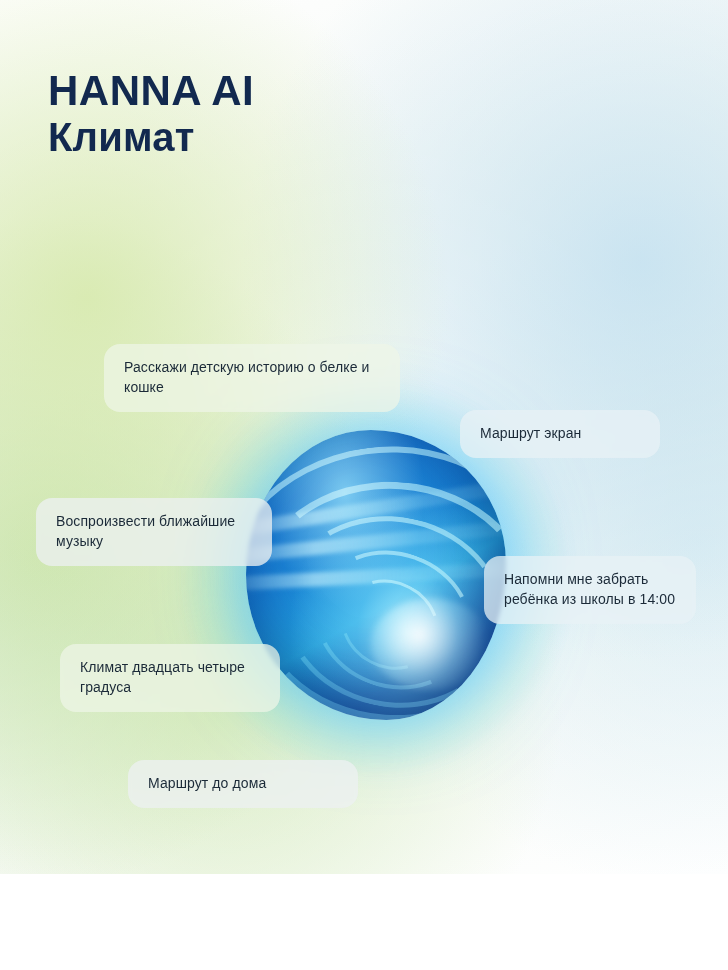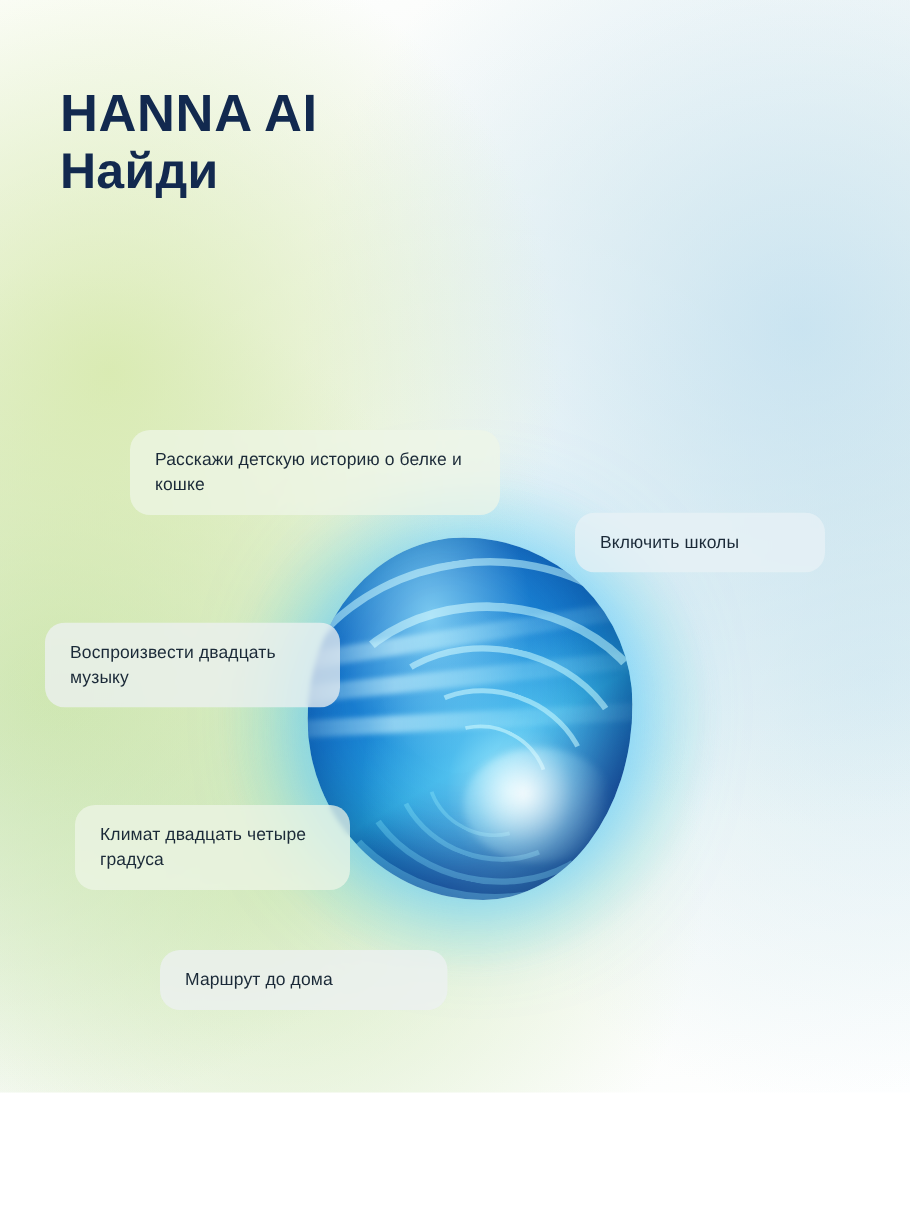--- a/index.html
+++ b/index.html
@@ -142,38 +142,39 @@
   #chip-5 { left: 128px; top: 760px;  width: 230px; }
   #chip-6 { left: 432px; top: 736px;  width: 220px; }
 </style>
 </head>
 <body>
 
 <div class="poster">
 
   <div class="headline">
     <h1 class="brand">HANNA AI</h1>
-    <p class="sub">Найди</p>
+    <p class="sub">Климат</p>
   </div>
 
   <div class="orb-wrap">
     <div class="orb-glow"></div>
     <div class="orb">
       <div class="swirl s1"></div>
       <div class="swirl s2"></div>
       <div class="swirl s3"></div>
       <div class="swirl s4"></div>
       <div class="swirl s5"></div>
       <div class="swirl s6"></div>
       <div class="band b1"></div>
       <div class="band b2"></div>
       <div class="band b3"></div>
       <div class="highlight"></div>
     </div>
   </div>
 
   <div class="chip tint-green" id="chip-0">Расскажи детскую историю о белке и кошке</div>
-  <div class="chip tint-blue" id="chip-1">Включить школы</div>
-  <div class="chip tint-grey" id="chip-2">Воспроизвести двадцать музыку</div>
+  <div class="chip tint-blue" id="chip-1">Маршрут экран</div>
+  <div class="chip tint-grey" id="chip-2">Воспроизвести ближайшие музыку</div>
+  <div class="chip tint-blue" id="chip-3">Напомни мне забрать ребёнка из школы в 14:00</div>
   <div class="chip tint-green" id="chip-4">Климат двадцать четыре градуса</div>
   <div class="chip tint-grey" id="chip-5">Маршрут до дома</div>
 
 </div>
 
 </body></html>

